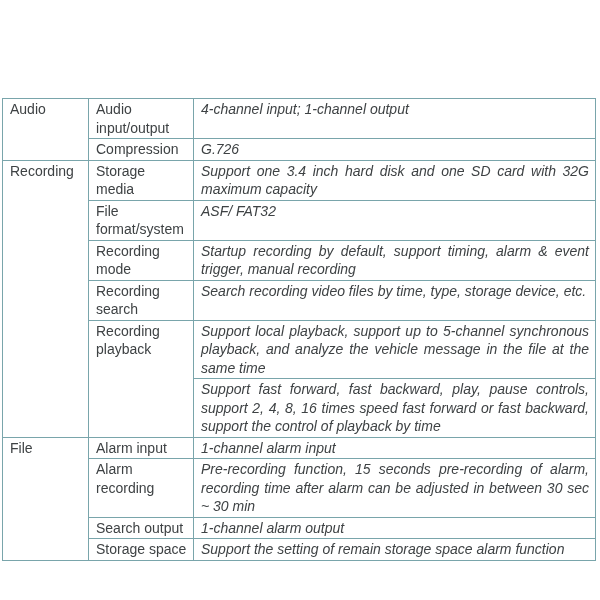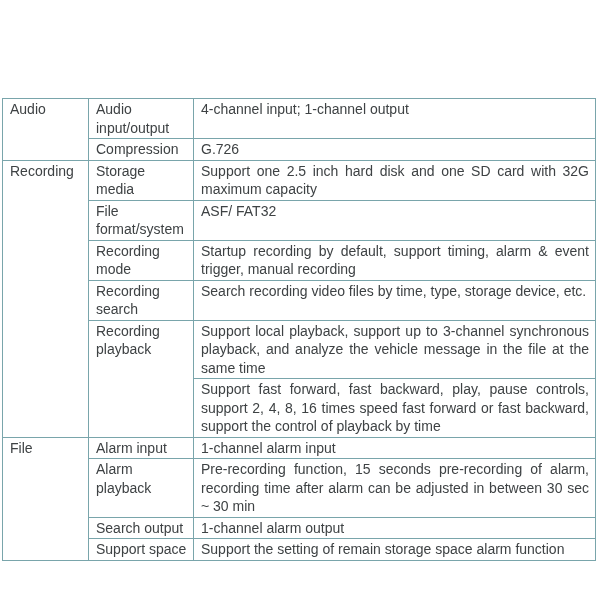--- a/index.html
+++ b/index.html
@@ -29,21 +29,21 @@
     vertical-align: top;
     padding: 1px 6px 1px 7px;
     line-height: 18.5px;
     overflow: hidden;
   }
   col.c1 { width: 86px; }
   col.c2 { width: 105px; }
   col.c3 { width: 402px; }
   td.cat  { }
   td.sub  { white-space: pre-line; }
-  td.desc { text-align: justify; }
+  td.desc { text-align: justify; font-style: italic; }
 </style>
 </head>
 <body>
 
 <table class="spec-table">
   <colgroup>
     <col class="c1">
     <col class="c2">
     <col class="c3">
   </colgroup>
@@ -56,56 +56,56 @@
       <td class="desc">4-channel input; 1-channel output</td>
     </tr>
     <tr>
       <td class="sub">Compression</td>
       <td class="desc">G.726</td>
     </tr>
 
     <tr>
       <td class="cat" rowspan="6">Recording</td>
       <td class="sub">Storage media</td>
-      <td class="desc">Support one 2.5 inch hard disk and one SD card with 32G maximum capacity</td>
+      <td class="desc">Support one 3.4 inch hard disk and one SD card with 32G maximum capacity</td>
     </tr>
     <tr>
       <td class="sub">File
 format/system</td>
       <td class="desc">ASF/ FAT32</td>
     </tr>
     <tr>
       <td class="sub">Recording mode</td>
       <td class="desc">Startup recording by default, support timing, alarm &amp; event trigger, manual recording</td>
     </tr>
     <tr>
       <td class="sub">Recording
 search</td>
       <td class="desc">Search recording video files by time, type, storage device, etc.</td>
     </tr>
     <tr>
       <td class="sub" rowspan="2">Recording
 playback</td>
-      <td class="desc">Support local playback, support up to 3-channel synchronous playback, and analyze the vehicle message in the file at the same time</td>
+      <td class="desc">Support local playback, support up to 5-channel synchronous playback, and analyze the vehicle message in the file at the same time</td>
     </tr>
     <tr>
       <td class="desc">Support fast forward, fast backward, play, pause controls, support 2, 4, 8, 16 times speed fast forward or fast backward, support the control of playback by time</td>
     </tr>
 
     <tr>
       <td class="cat" rowspan="4">File</td>
       <td class="sub">Alarm input</td>
       <td class="desc">1-channel alarm input</td>
     </tr>
     <tr>
-      <td class="sub">Alarm playback</td>
+      <td class="sub">Alarm recording</td>
       <td class="desc">Pre-recording function, 15 seconds pre-recording of alarm, recording time after alarm can be adjusted in between 30 sec ~ 30 min</td>
     </tr>
     <tr>
       <td class="sub">Search output</td>
       <td class="desc">1-channel alarm output</td>
     </tr>
     <tr>
-      <td class="sub">Support space</td>
+      <td class="sub">Storage space</td>
       <td class="desc">Support the setting of remain storage space alarm function</td>
     </tr>
   </tbody>
 </table>
 
 </body></html>

